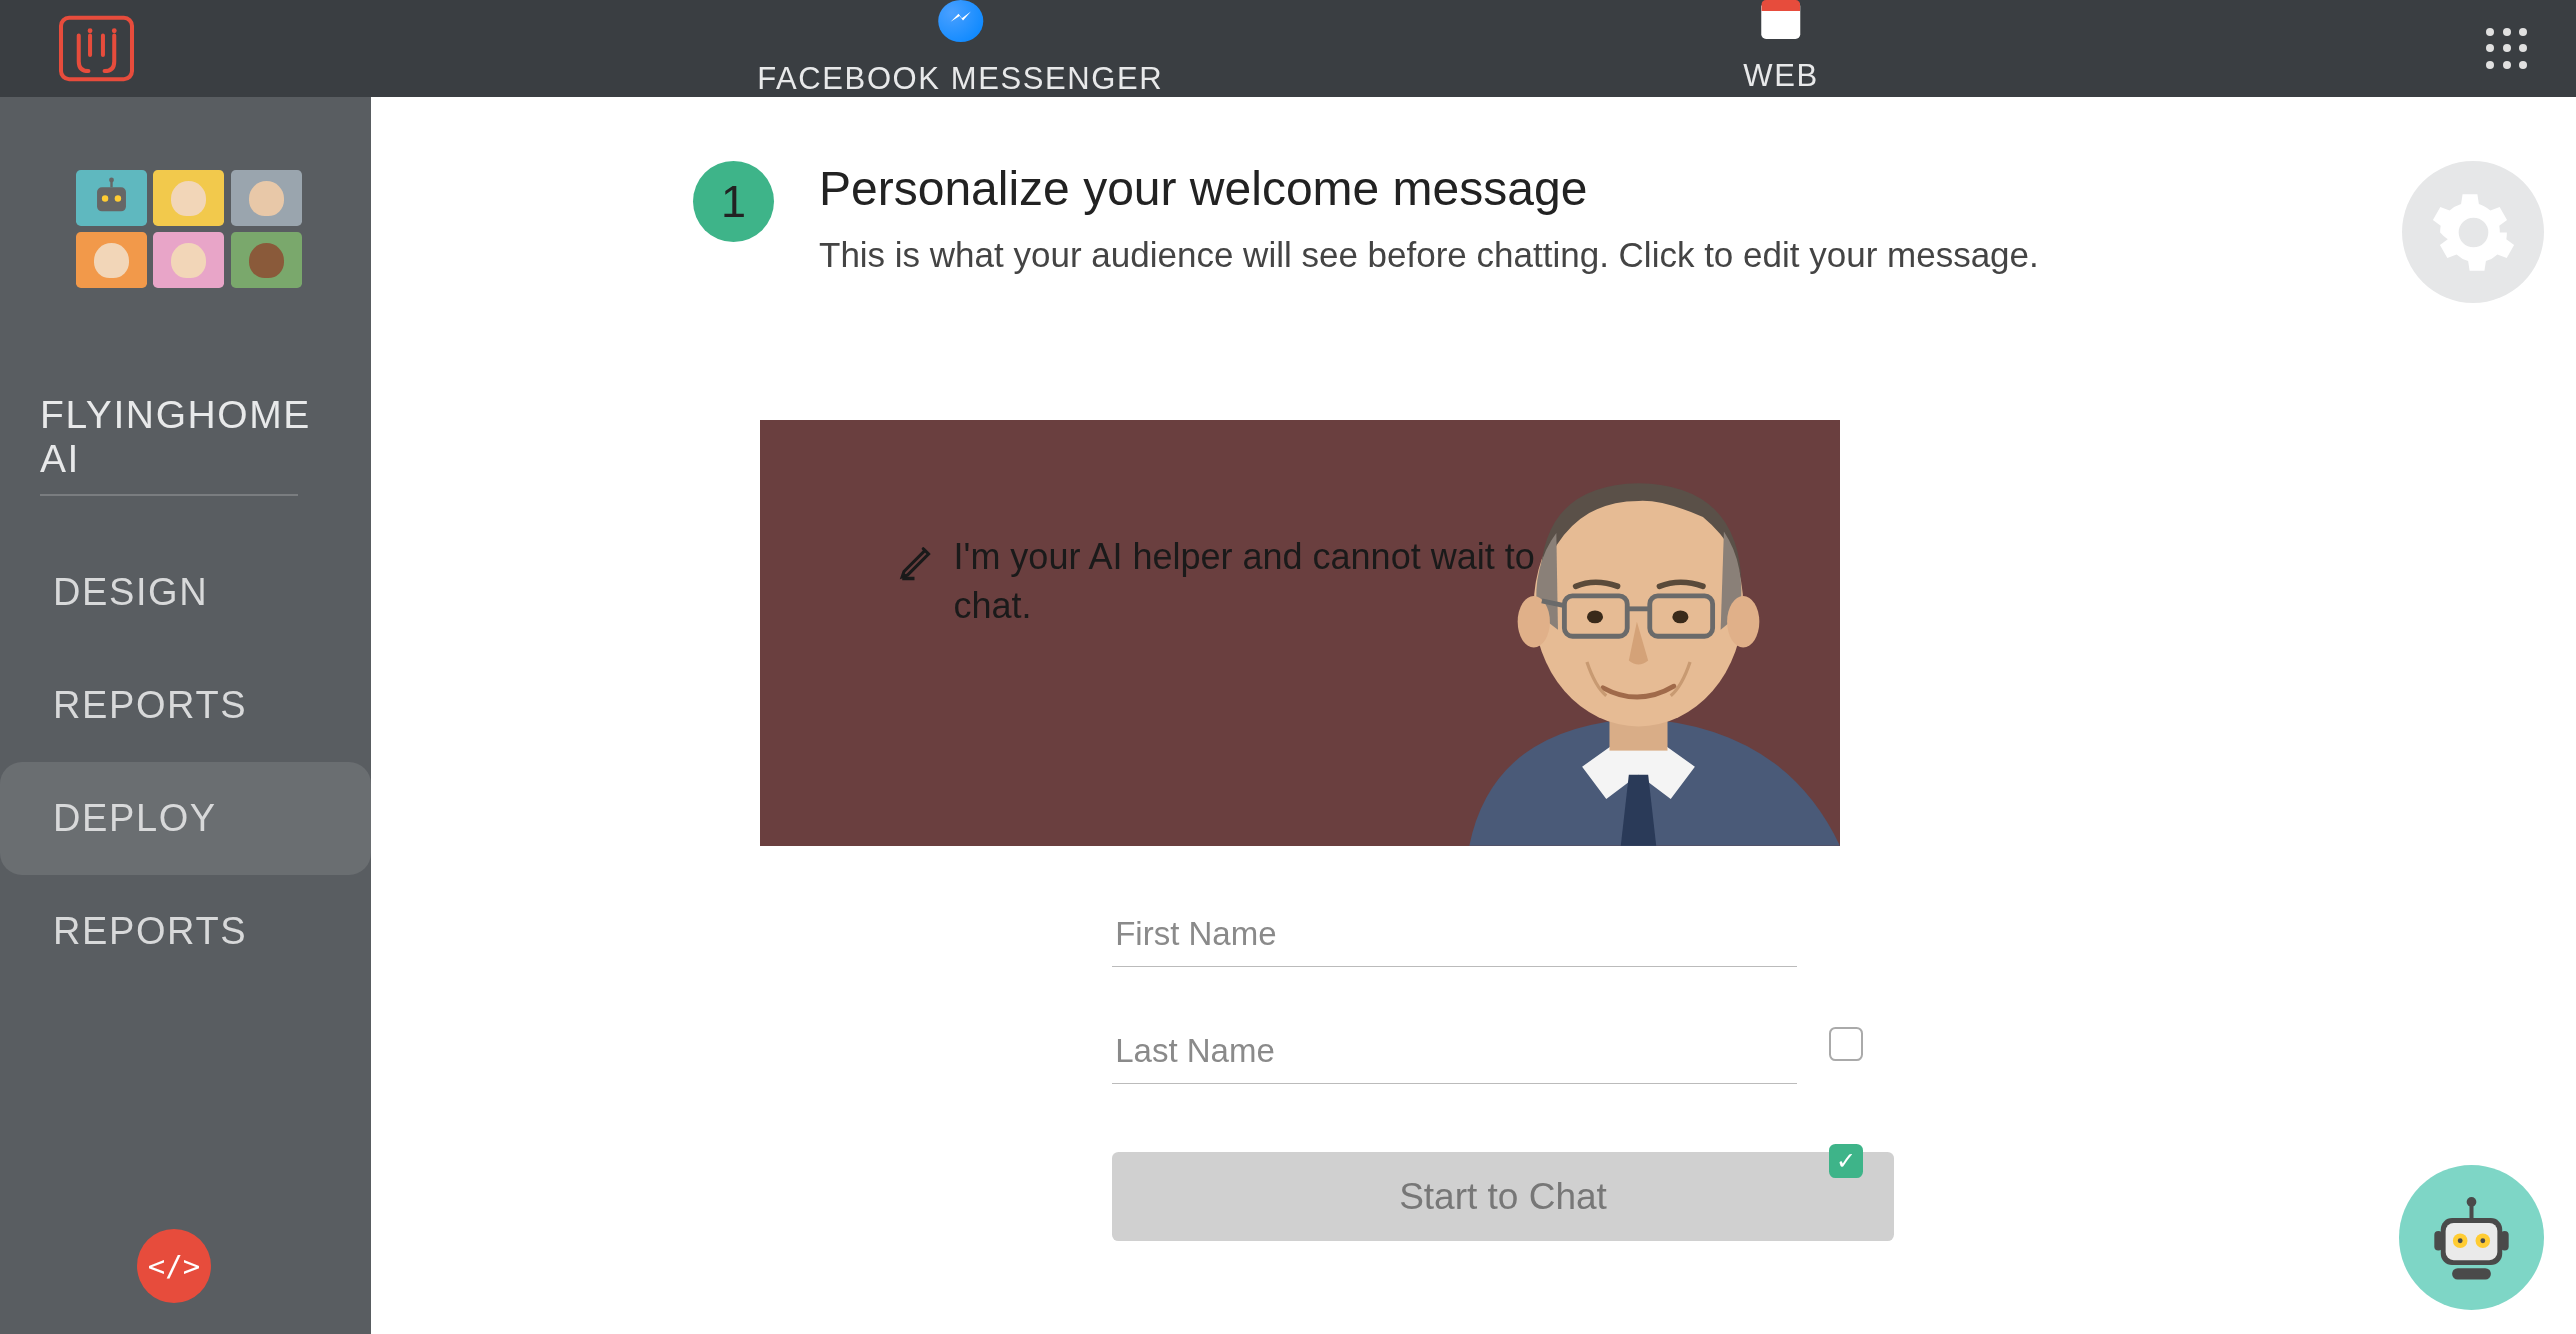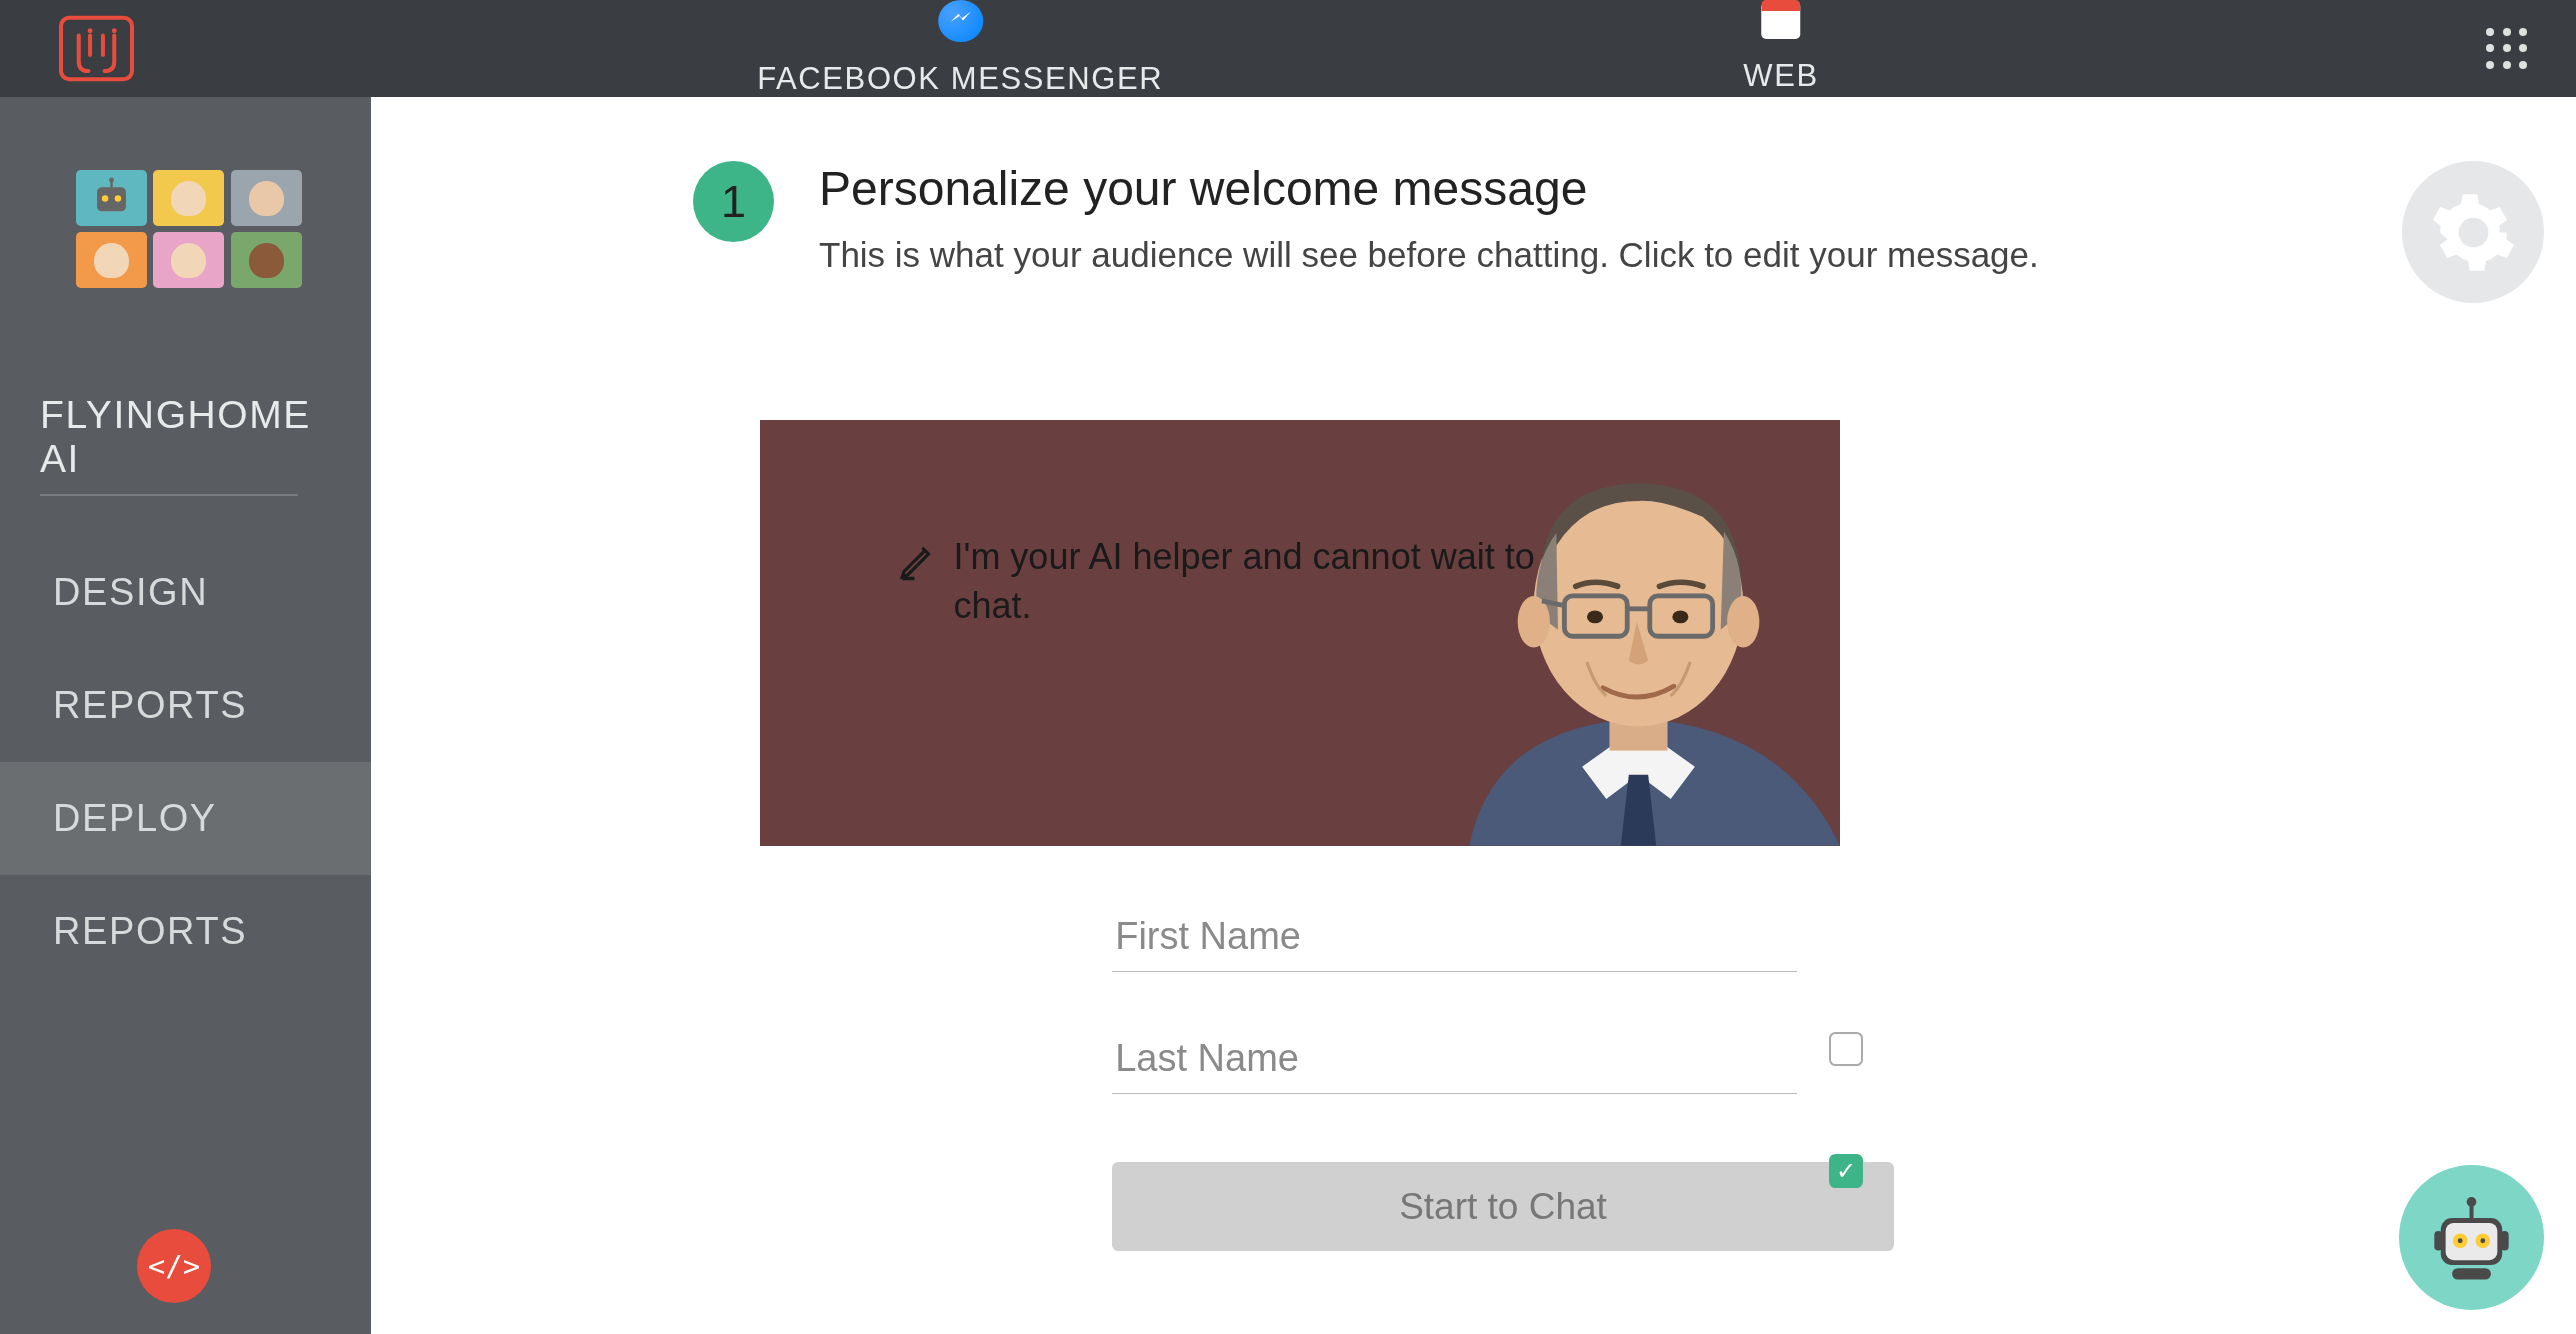--- a/index.html
+++ b/index.html
@@ -152,20 +152,21 @@
     }
     .nav-item {
       font-size: 38px;
       letter-spacing: 1.6px;
       padding: 35px 0 35px 53px;
       cursor: pointer;
       color: #d8d9da;
     }
     .nav-item.active {
       background: #6a6e71;
+      border-radius: 22px;
     }
     .code-fab {
       position: absolute;
       bottom: 31px;
       left: 137px;
       width: 74px;
       height: 74px;
       background: #e74c3c;
       border-radius: 50%;
       display: flex;
@@ -263,21 +264,21 @@
       width: 782px;
     }
     .form-row {
       position: relative;
       margin-bottom: 52px;
     }
     .form-input {
       width: 685px;
       border: none;
       border-bottom: 1.6px solid #bbb;
-      font-size: 38px;
+      font-size: 33px;
       padding: 13px 3.2px;
       outline: none;
       color: #be185d;
       background: transparent;
     }
     .form-input::placeholder { color: #8a8a8a; }
     .check {
       position: absolute;
       left: 717px;
       top: 8px;

